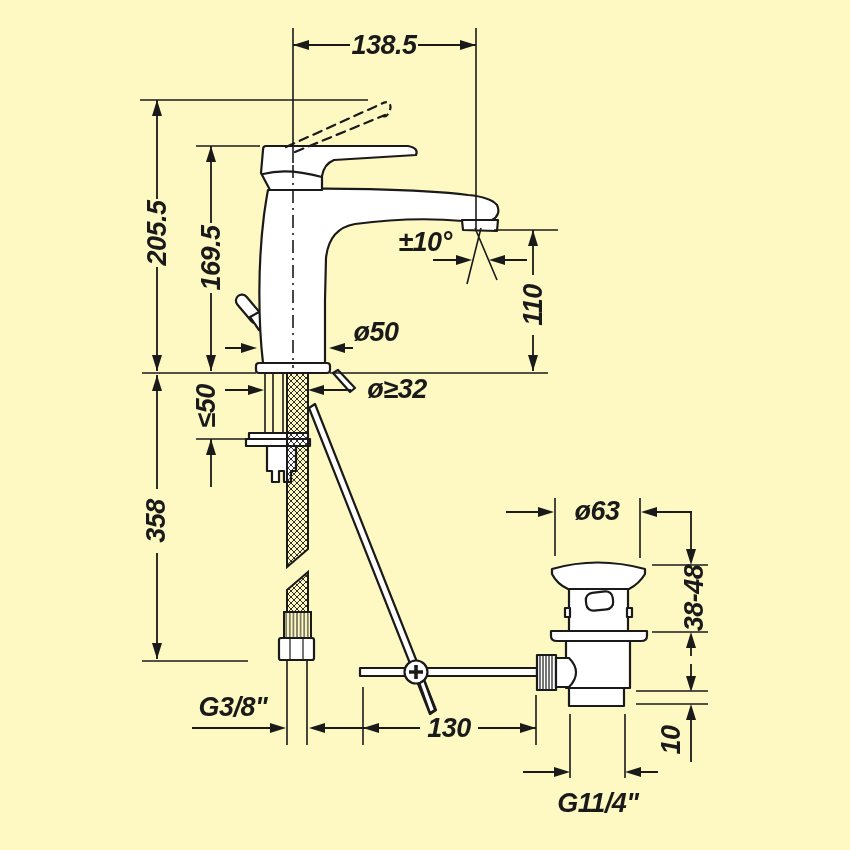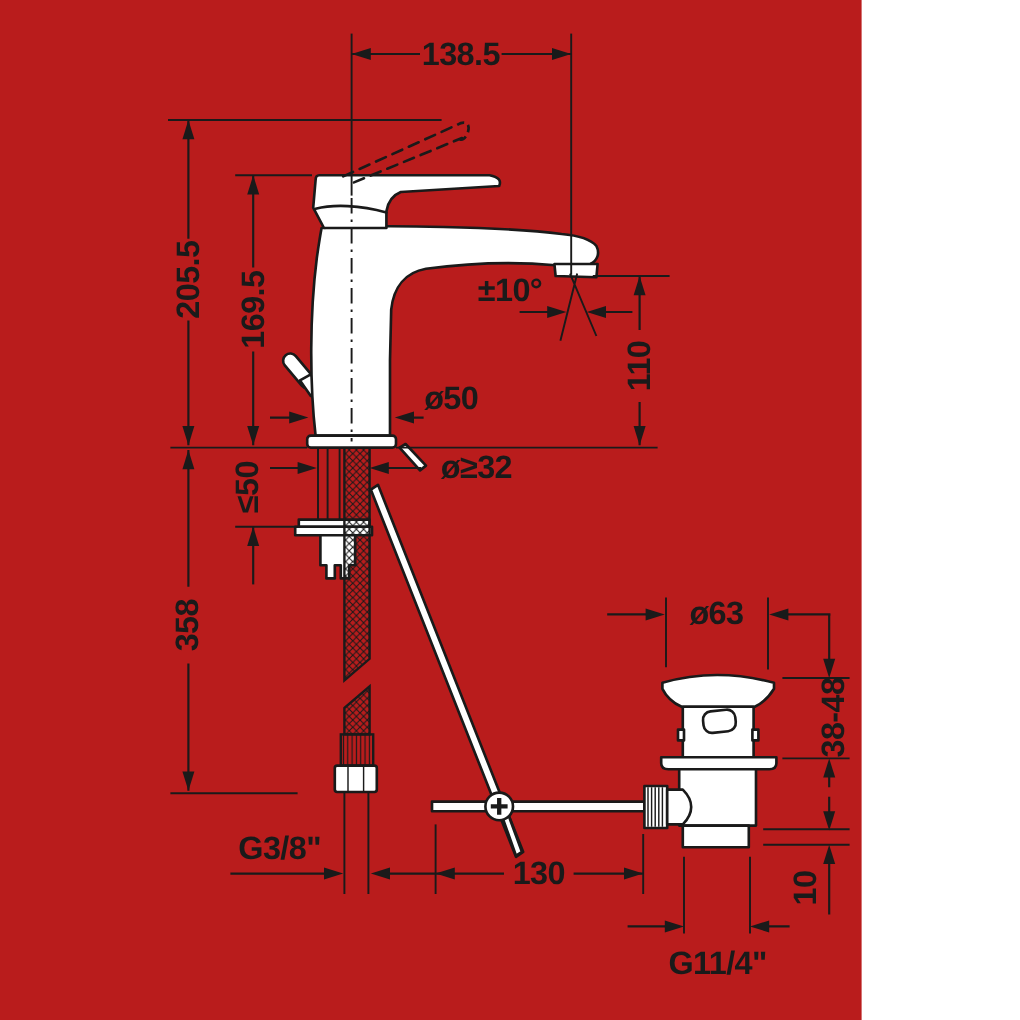--- a/index.html
+++ b/index.html
@@ -1,17 +1,17 @@
 <!DOCTYPE html>
 <html><head>
 <meta charset="utf-8">
 <style>
   html,body{margin:0;padding:0;background:#ffffff;}
-  .stage{position:relative;width:718px;height:850px;background:#b91c1c;overflow:hidden;
-         font-family:"Liberation Sans", sans-serif;}
+  .stage{position:relative;width:850px;height:850px;background:#fef9c3;overflow:hidden;
+         font-family:"Liberation Sans", sans-serif;font-style:italic;}
   svg{position:absolute;left:0;top:0;}
   text{font-family:"Liberation Sans", sans-serif;font-weight:bold;font-size:27px;fill:#1a1a1a;
        letter-spacing:-0.5px;}
   .ln  {stroke:#1a1a1a;stroke-width:2.2;fill:none;stroke-linecap:round;stroke-linejoin:round;}
   .lnf {stroke:#1a1a1a;stroke-width:2.2;fill:#ffffff;stroke-linejoin:round;}
   .dim {stroke:#1a1a1a;stroke-width:1.8;fill:none;}
   .ext {stroke:#1a1a1a;stroke-width:1.6;fill:none;}
   .arr {fill:#1a1a1a;stroke:none;}
   .dash{stroke:#1a1a1a;stroke-width:2.2;fill:none;stroke-dasharray:9 6;stroke-linecap:round;}
   .cdash{stroke:#1a1a1a;stroke-width:1.6;fill:none;stroke-dasharray:13 5 2 5;}

